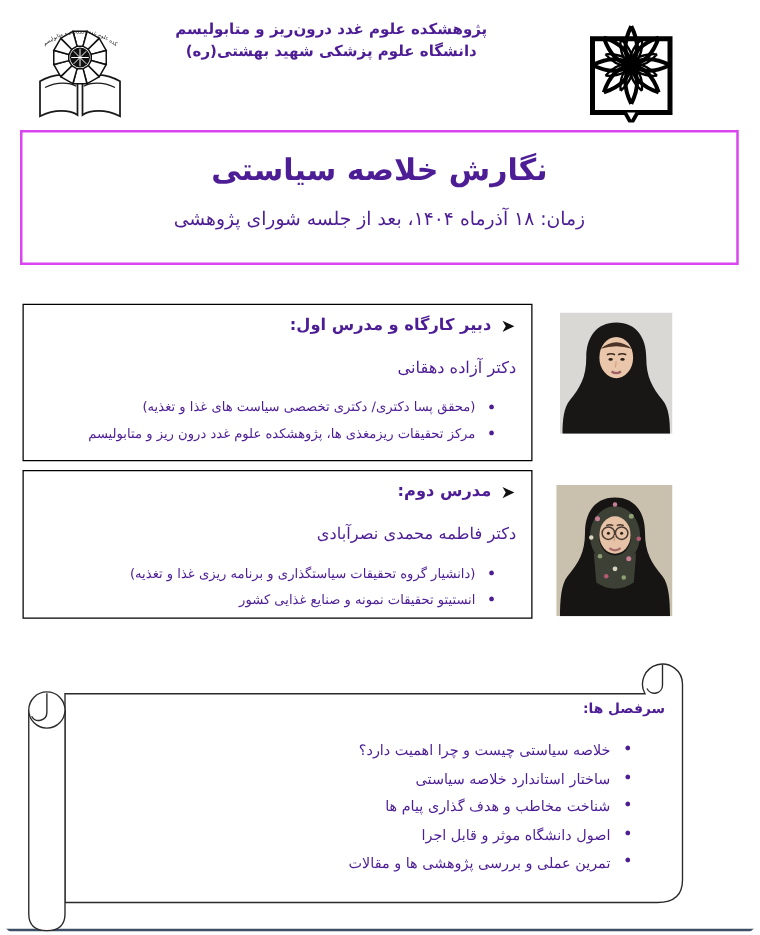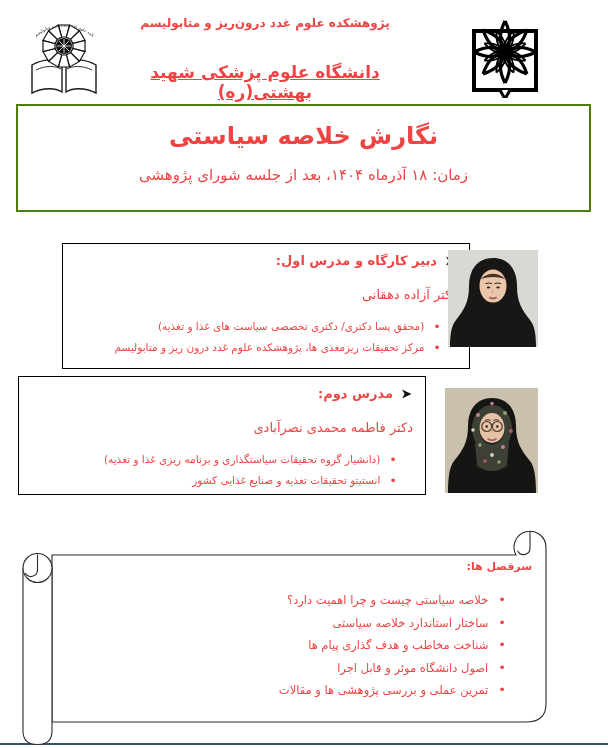--- a/index.html
+++ b/index.html
@@ -1,39 +1,39 @@
 <!DOCTYPE html>
 <html><head>
 <meta charset="utf-8">
 <style>
   html,body{margin:0;padding:0;background:#fff;}
   .page{
     position:relative;width:608px;height:748px;background:#ffffff;
-    font-family:"DejaVu Sans",sans-serif;color:#ef4444;overflow:hidden;
+    font-family:"DejaVu Sans",sans-serif;color:#4c1d95;overflow:hidden;border-radius:17px;
   }
   
   .logo{position:absolute;}
   .logo-left{left:14px;top:8px;width:100px;height:90px;}
   .logo-right{left:452px;top:6px;width:106px;height:92px;}
   .header-text{position:absolute;left:118px;top:12px;width:294px;text-align:center;direction:rtl;}
   .header-line1{font-size:12px;font-weight:bold;margin-top:4px;}
-  .header-line2{font-size:17px;font-weight:bold;margin-top:32px;text-decoration:underline;}
+  .header-line2{font-size:12px;font-weight:bold;margin-top:4px;}
   
   .title-box{
     position:absolute;left:16px;top:104px;width:575px;height:108px;
-    border:2px solid #4d7c0f;box-sizing:border-box;text-align:center;direction:rtl;
+    border:2px solid #d946ef;box-sizing:border-box;text-align:center;direction:rtl;
   }
   .title-main{font-size:24px;font-weight:bold;margin-top:16px;}
   .title-schedule{font-size:15px;font-weight:normal;margin-top:16px;}
   
   .sec-box{
     position:absolute;left:18px;width:408px;border:1.5px solid #000;
     box-sizing:border-box;direction:rtl;padding:8px 12px 0 6px;
   }
-  .sec-box1{top:243px;height:126px;margin-left:44px;}
+  .sec-box1{top:243px;height:126px;}
   .sec-box2{top:376px;height:119px;}
   .sec-heading{display:flex;align-items:center;gap:8px;font-size:13px;font-weight:bold;margin-top:1px;}
   .sec-heading .arrow{display:inline-flex;flex:0 0 auto;}
   .sec-name{font-size:13px;font-weight:normal;margin-top:19px;}
   .cred{list-style:none;margin:14px 0 0 0;padding:0 16px 0 0;}
   .cred li{display:flex;gap:9px;align-items:flex-start;font-size:10.5px;line-height:21px;white-space:nowrap;}
   .cred .dot{font-size:13px;line-height:21px;}
   .photo{position:absolute;}
   .photo1{left:448px;top:250px;width:90px;height:97px;}
   .photo2{left:445px;top:388px;width:93px;height:105px;}
@@ -208,21 +208,21 @@
       <span>مدرس دوم:</span>
     </div>
     <div class="sec-name">دکتر فاطمه محمدی نصرآبادی</div>
     <ul class="cred">
       <li>
         <span class="dot">•</span>
         <span>(دانشیار گروه تحقیقات سیاستگذاری و برنامه ریزی غذا و تغذیه)</span>
       </li>
       <li>
         <span class="dot">•</span>
-        <span>انستیتو تحقیقات تغذیه و صنایع غذایی کشور</span>
+        <span>انستیتو تحقیقات نمونه و صنایع غذایی کشور</span>
       </li>
     </ul>
   </div>
 
   <svg class="photo photo2" viewBox="0 0 93 105">
     <rect width="93" height="105" fill="#c9c1ad"></rect>
     <path d="M47 10 C31 10 23 22 23 38 C23 54 18 62 9 73 C4 79 3 92 3 105 L91 105 C91 92 90 79 85 73 C76 62 71 54 71 38 C71 22 63 10 47 10 Z" fill="#161514"></path>
     <path fill-rule="evenodd" fill="#3d4034" d="M47 17 A20 23.5 0 1 0 47.01 17 Z M47 26 A12.8 15.2 0 1 1 46.99 26 Z"></path>
     <path d="M30 54 Q47 72 64 54 L62 78 Q47 88 32 78 Z" fill="#3d4034"></path>
     <g>

